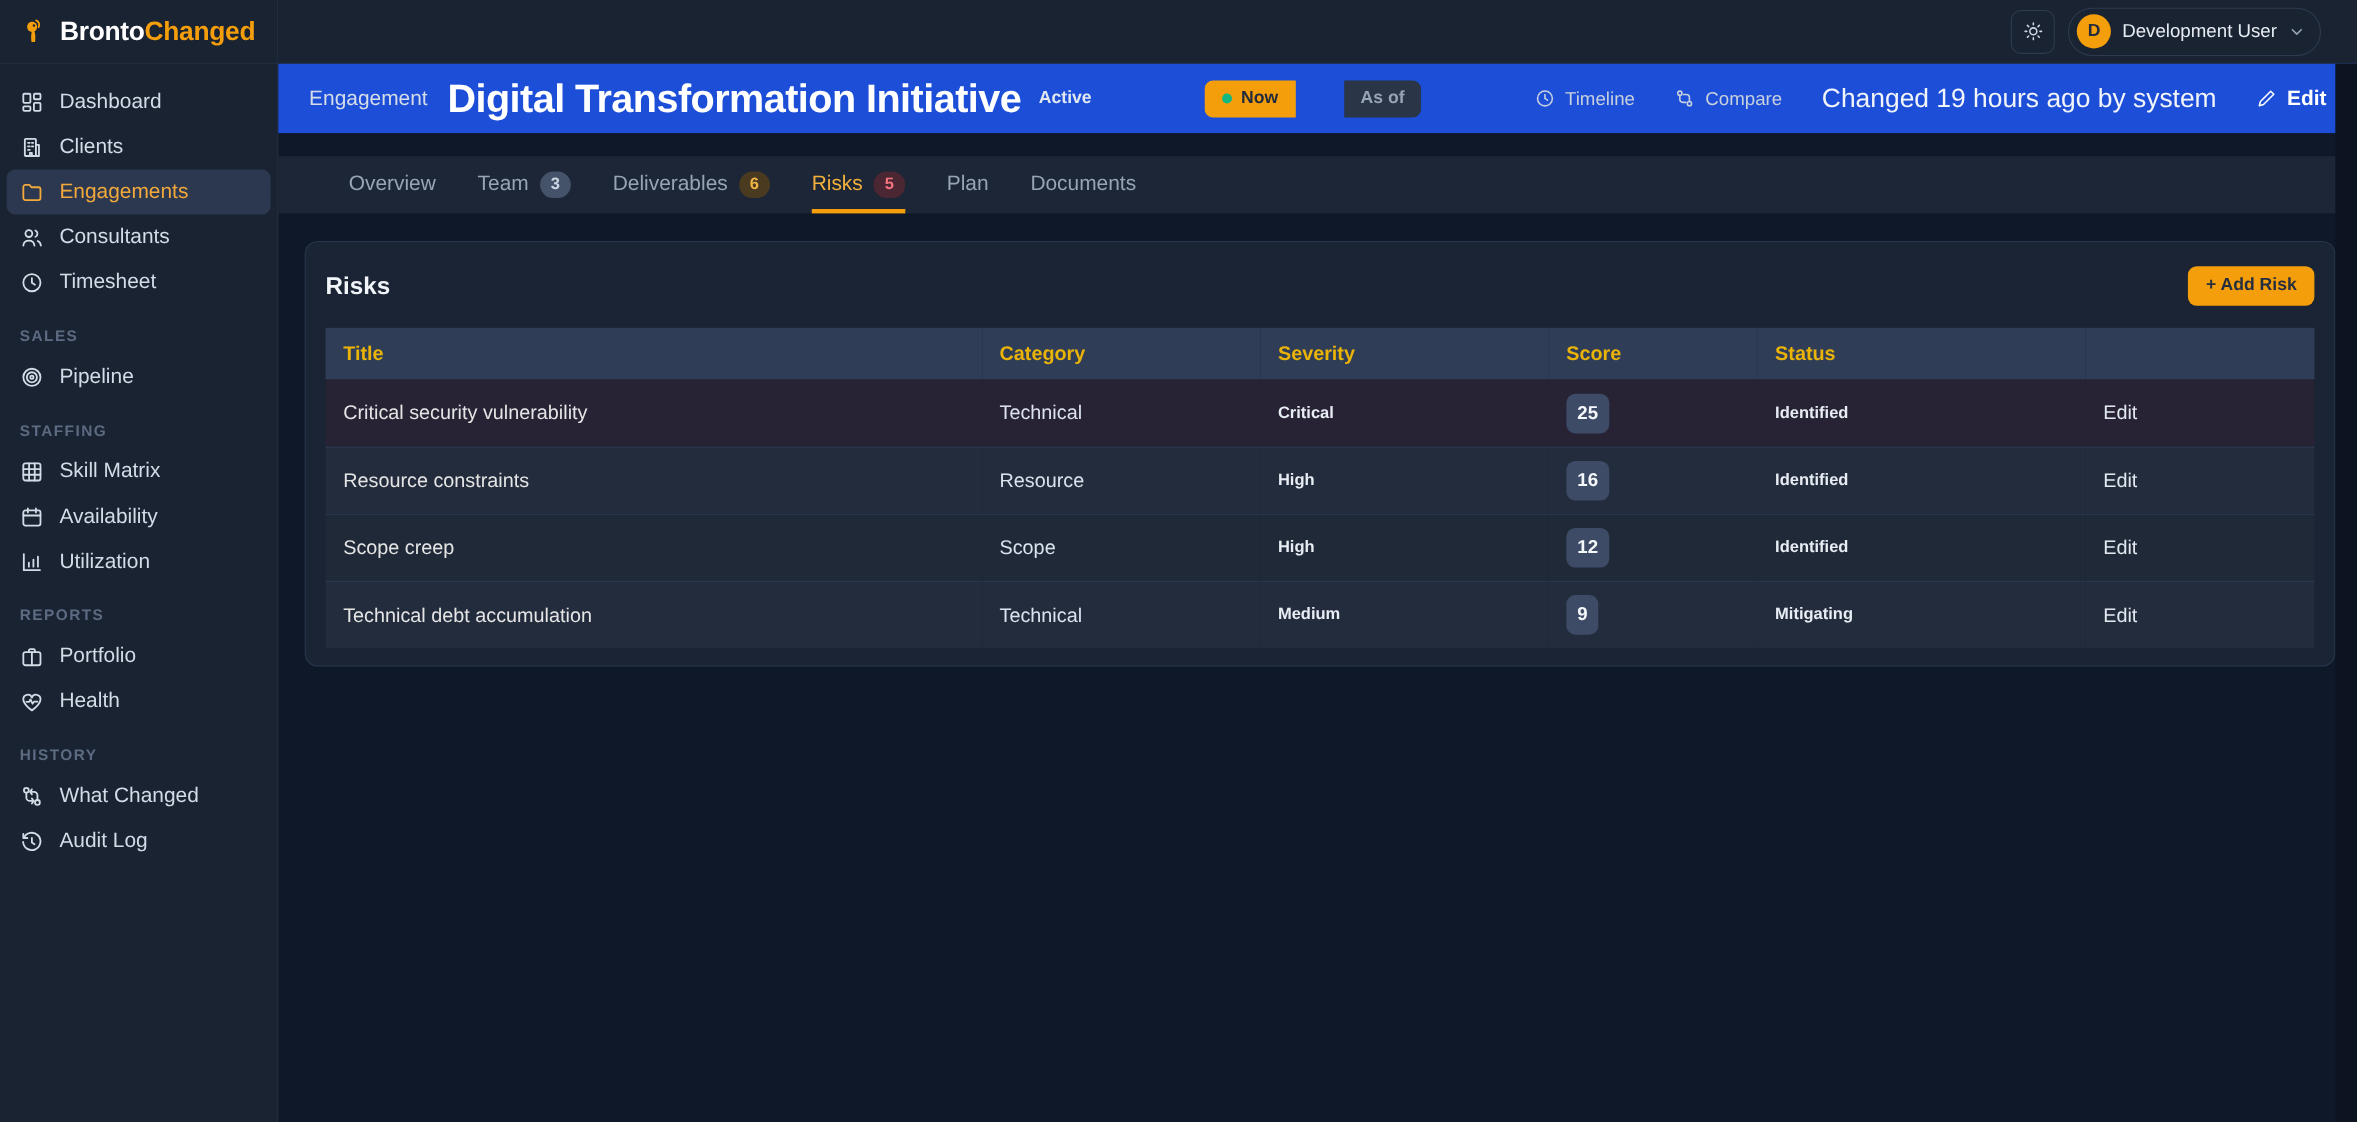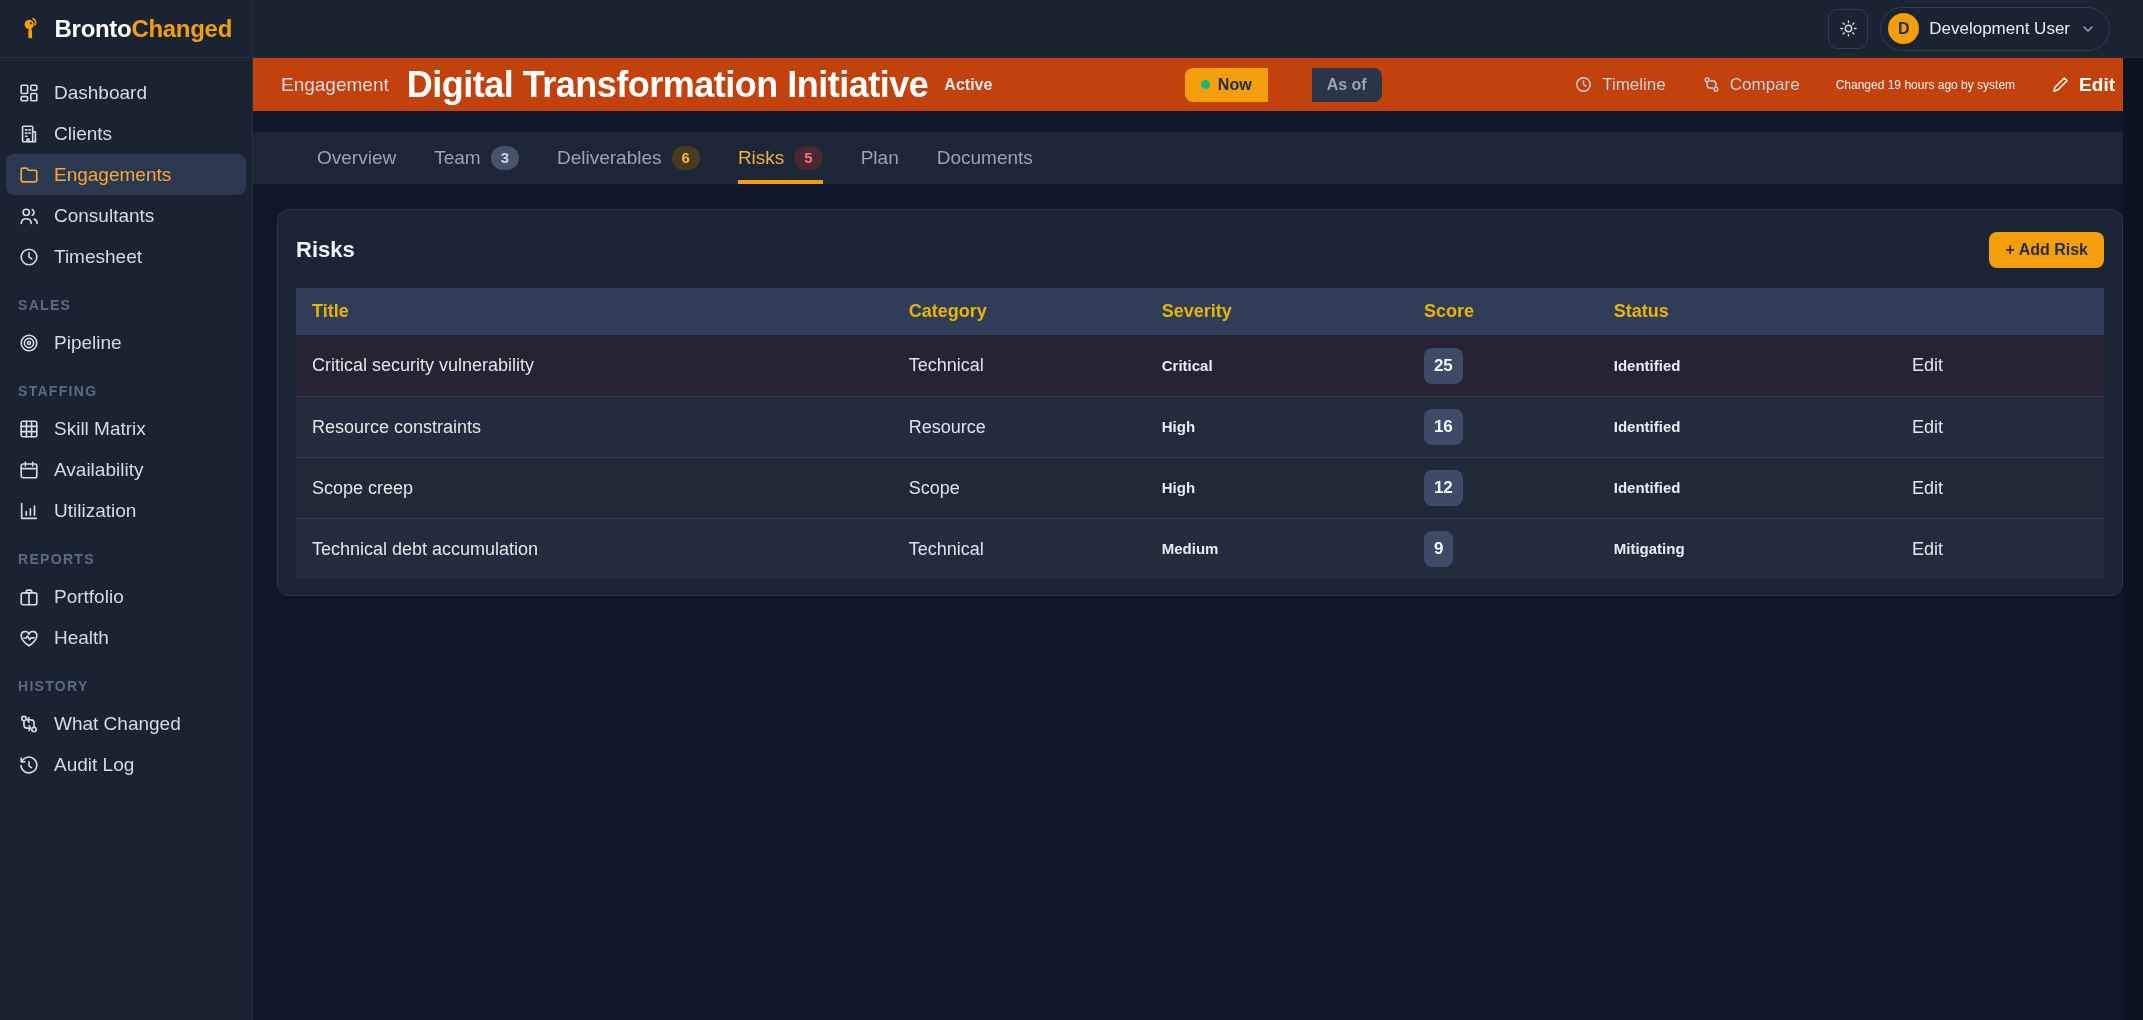--- a/index.html
+++ b/index.html
@@ -32,31 +32,31 @@
 
   
   .topbar { height:58px; flex:none; background:#1a2332; border-bottom:1px solid #232e41; display:flex; align-items:center; justify-content:flex-end; gap:12px; padding-right:33px; }
   .theme-btn { width:40px; height:40px; border:1px solid #2e3a4f; border-radius:9px; background:transparent; color:#cbd5e1; display:flex; align-items:center; justify-content:center; cursor:pointer; }
   .user-pill { height:44px; border:1px solid #2e3a4f; border-radius:22px; display:flex; align-items:center; gap:10px; padding:0 13px 0 7px; cursor:pointer; }
   .avatar { width:31px; height:31px; border-radius:50%; background:#f59e0b; color:#232c3d; font-size:16px; font-weight:700; display:flex; align-items:center; justify-content:center; }
   .user-name { font-size:17px; font-weight:500; color:#e8edf4; }
   .chev { width:16px; height:16px; color:#94a3b8; }
 
   
-  .band { height:53px; flex:none; background:#c2410c; display:flex; align-items:center; padding:0 28px; }
+  .band { height:63px; flex:none; background:#1d4ed8; display:flex; align-items:center; padding:0 28px; }
   .eyebrow { font-size:19px; color:#d5dde8; }
   .page-title { font-size:36px; font-weight:700; color:#ffffff; letter-spacing:-0.5px; margin:0 16px 0 18px; white-space:nowrap; }
   .status-text { font-size:16px; font-weight:700; color:#e2e8f0; }
   .time-toggle { margin-left:auto; display:flex; border-radius:8px; overflow:hidden; font-size:16px; font-weight:600; cursor:pointer; }
   .toggle-now { background:#f59e0b; color:#222b3c; display:flex; align-items:center; gap:8px; padding:8px 16px; }
   .now-dot { width:9px; height:9px; border-radius:50%; background:#10b981; }
   .toggle-asof { background:#2b3548; color:#98a5b7; padding:8px 15px;margin-left:44px; }
   .band-actions { margin-left:auto; display:flex; align-items:center; gap:36px; }
   .band-link { display:flex; align-items:center; gap:9px; color:#c7d1de; font-size:17px; cursor:pointer; }
-  .changed-text { font-size:12px; font-weight:500; color:#f1f5f9; white-space:nowrap; }
+  .changed-text { font-size:24px; font-weight:500; color:#f1f5f9; white-space:nowrap; }
   .edit-link { display:flex; align-items:center; gap:9px; color:#ffffff; font-size:19px; font-weight:600; cursor:pointer; }
 
   
   .tabsbar { margin-top:21px; height:52px; flex:none; background:#1c2636; display:flex; align-items:stretch; gap:38px; padding-left:64px; }
   .tab { display:flex; align-items:center; gap:10px; color:#97a4b6; font-size:19px; font-weight:500; border-bottom:4px solid transparent; padding-top:4px; cursor:pointer; }
   .tab.active { color:#f3b03c; border-bottom-color:#f59e0b; }
   .tbadge { font-size:15px; font-weight:600; padding:3px 10px; border-radius:999px; line-height:1.2; }
   .tbadge-gray  { background:#45536a; color:#cdd7e3; }
   .tbadge-amber { background:#4a3a1f; color:#f3b646; }
   .tbadge-red   { background:#4a2733; color:#f4737f; }

